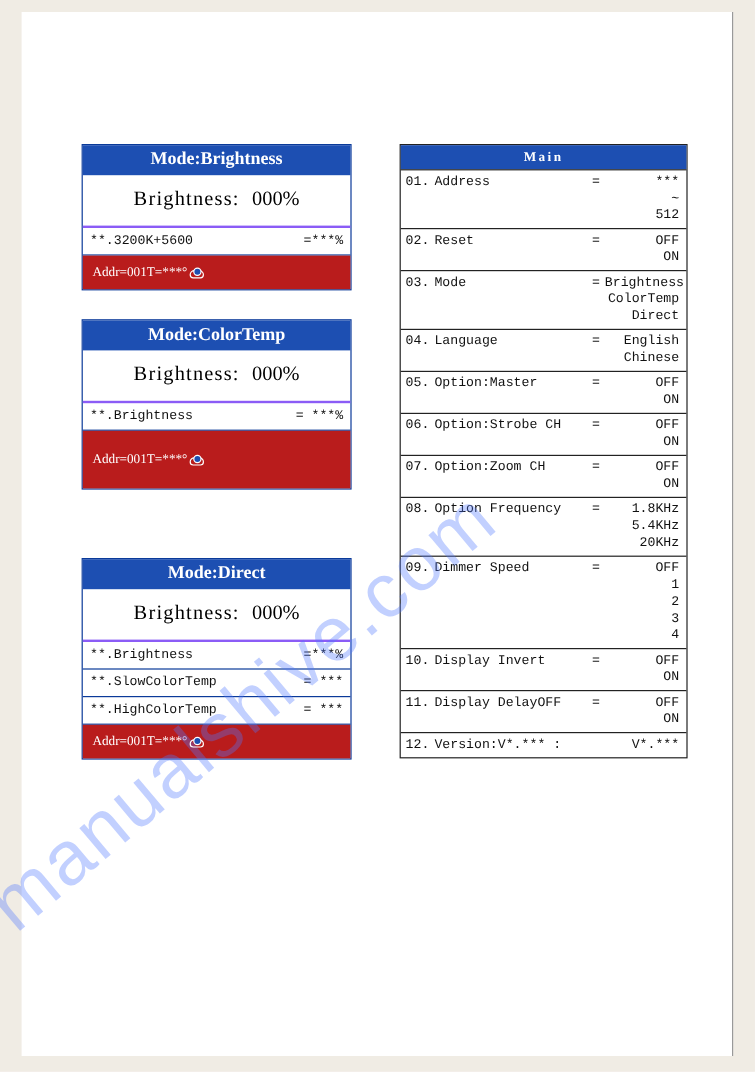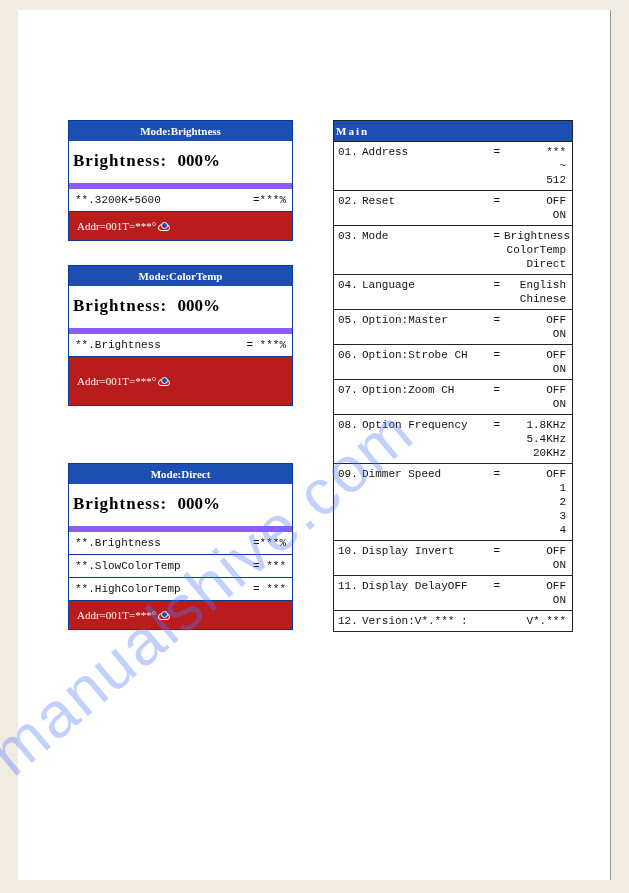--- a/index.html
+++ b/index.html
@@ -31,29 +31,30 @@
     border: 1px solid #0a3a99;
     margin-bottom: 24px;
     background: #fff;
   }
   .panel-hdr {
     background: #1d4fb2;
     color: #fff;
     text-align: center;
     padding: 4px 2px;
     font-weight: bold;
-    font-size: 11px;
+    font-size: 15px;
     font-family: "SimSun", serif;
   }
   .big-row {
+    text-align: center;
     padding: 10px 4px 12px 4px;
     font-family: "Times New Roman", serif;
     font-size: 17px;
-    font-weight: bold;
-    border-bottom: 6px solid #8b5cf6;
+    font-weight: normal;
+    border-bottom: 2px solid #8b5cf6;
     white-space: nowrap;
   }
   .big-row .lbl { letter-spacing: 1px; }
   .big-row .val { margin-left: 6px; }
   .param-row {
     display: flex;
     padding: 5px 6px;
     font-size: 11px;
     color: #111;
     border-bottom: 1px solid #0a3a99;
@@ -87,20 +88,21 @@
     border: 1px solid #fff;
     border-radius: 50%;
     top: -3px; left: 2px;
     background: #1d4fb2;
   }
   
   .menu { border: 1px solid #222; background: #fff; }
   .menu-hdr {
     background: #1d4fb2;
     color: #fff;
+    text-align: center;
     font-weight: bold;
     padding: 4px 2px;
     font-size: 11px;
     font-family: "SimSun", serif;
     letter-spacing: 2px;
   }
   .menu-row {
     border-top: 1px solid #222;
     font-size: 11px;
     color: #111;

